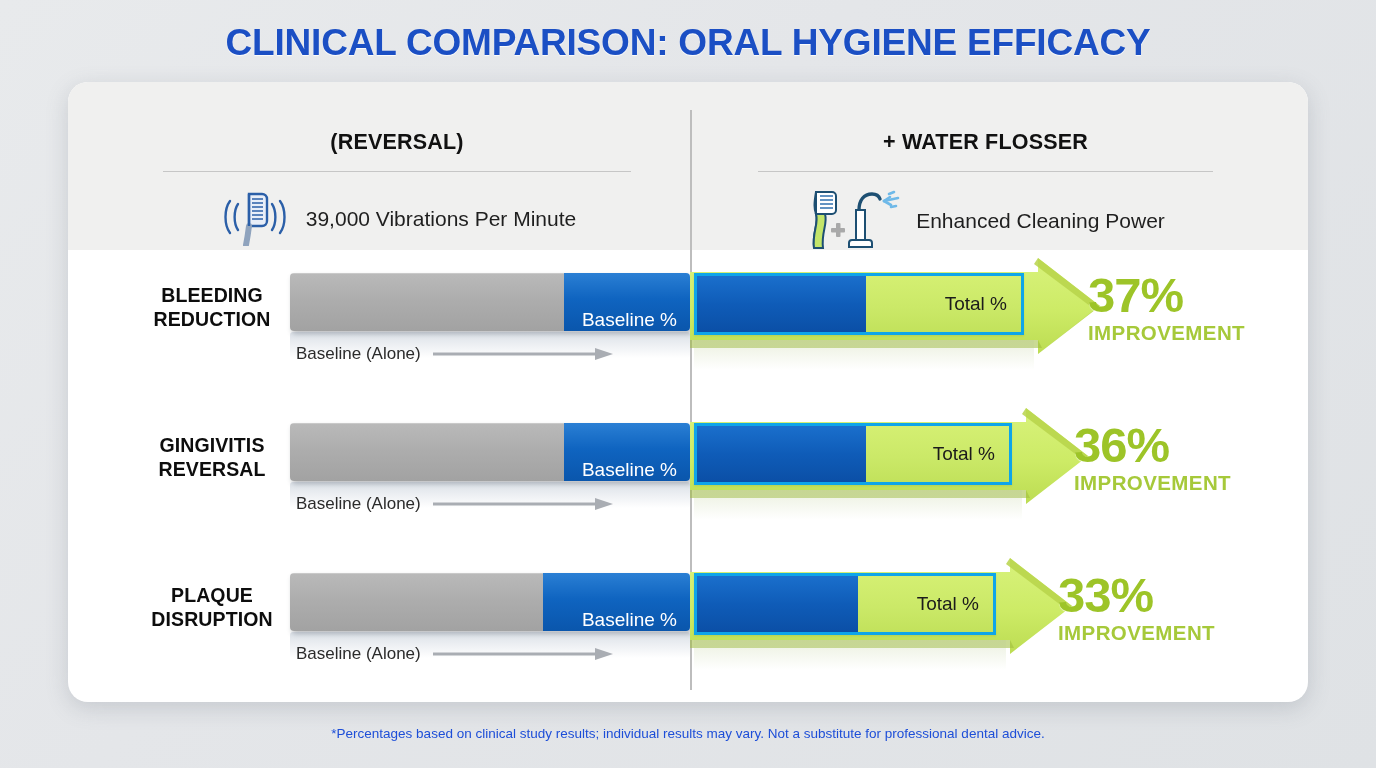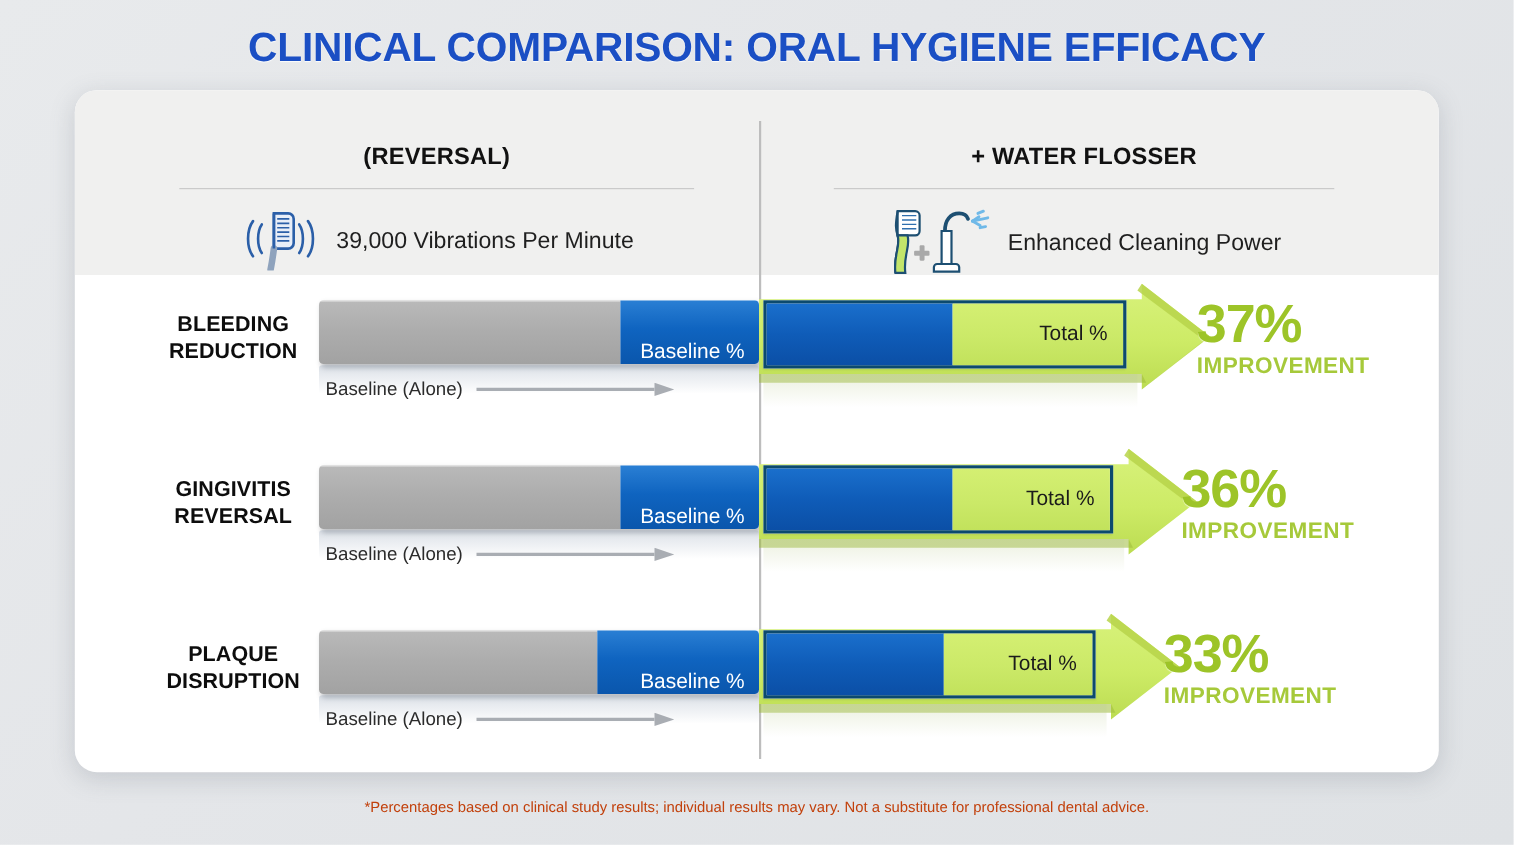--- a/index.html
+++ b/index.html
@@ -96,21 +96,21 @@
     position:absolute; top:88px; left:228px;
     display:flex; align-items:center; gap:12px;
     font-size:17px; color:#2b2b2b; white-space:nowrap;
   }
 
   
   .arrowwrap{ position:absolute; top:2px; left:622px; }
   .rbar{
     position:absolute; top:15px; left:4px; height:62px;
     background:#fff;
-    border:3px solid #0c4a6e;
+    border:3px solid #0ea5e9;
     display:flex; align-items:stretch;
     z-index:3;
     box-shadow:0 1px 2px rgba(0,0,0,.08);
   }
   .rbar .blue{
     background:linear-gradient(180deg,#1a6fcc 0%,#0f5cb8 50%,#0b4fa6 100%);
   }
   .rbar .lime{
     background:linear-gradient(180deg,#d4ef72 0%,#cbe968 55%,#c2e25c 100%);
     display:flex; align-items:center; justify-content:flex-end;
@@ -130,21 +130,21 @@
     text-shadow:0 1px 1px rgba(255,255,255,.7);
   }
   .imp .word{
     font-size:20.5px; font-weight:bold; color:#a6c93a;
     letter-spacing:.4px; margin-top:2px;
   }
 
   
   .footnote{
     position:absolute; left:0; top:726px; width:100%;
-    text-align:center; font-size:13.5px; color:#c2410c;
+    text-align:center; font-size:13.5px; color:#1d4ed8;
   }
 </style>
 </head>
 <body>
 
 <div class="title">CLINICAL COMPARISON: ORAL HYGIENE EFFICACY</div>
 
 <div class="card">
   <div class="header-band"></div>
   <div class="divider"></div>

